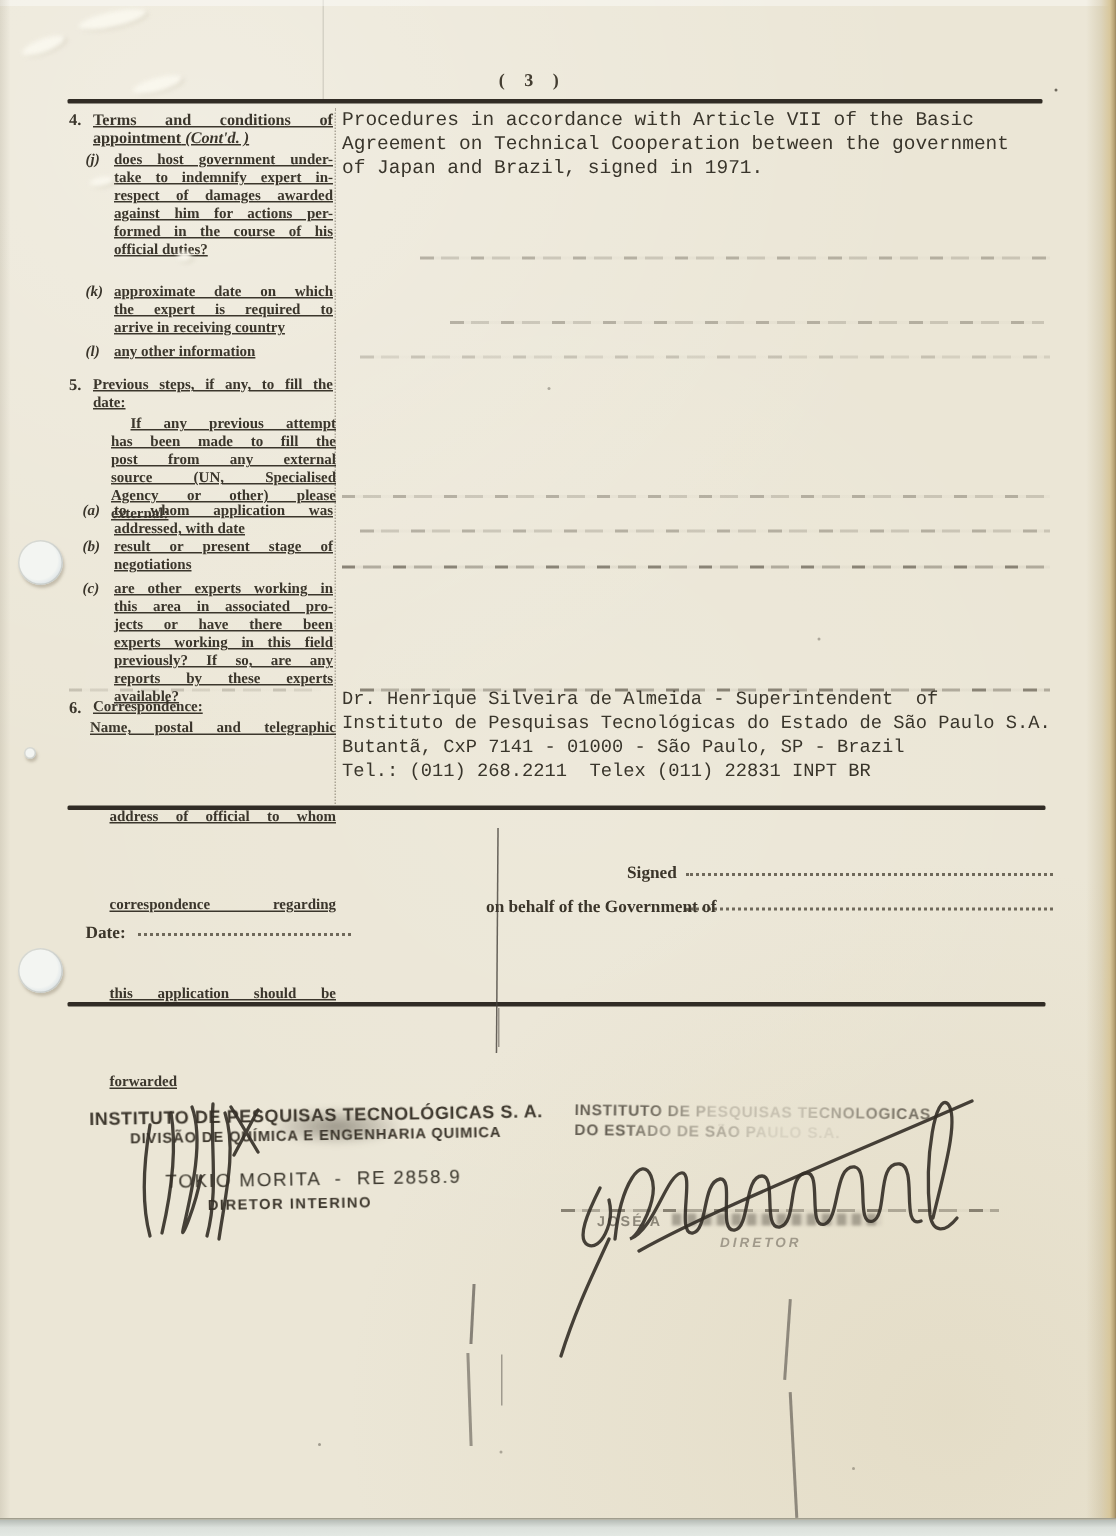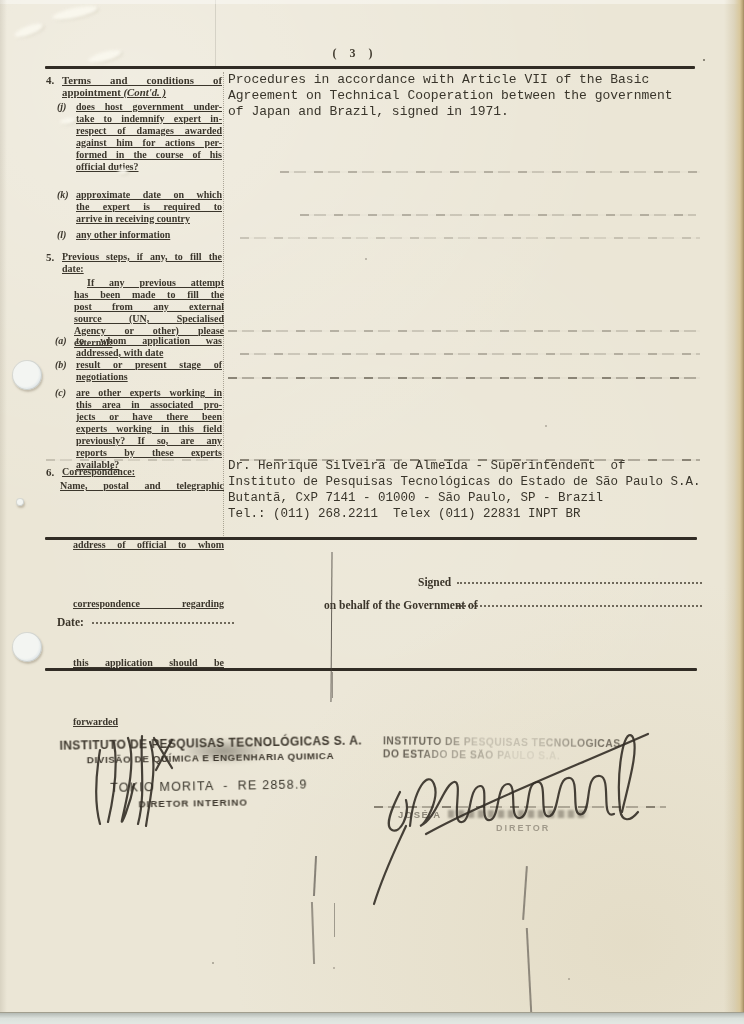--- a/index.html
+++ b/index.html
@@ -202,21 +202,21 @@
     <path d="M66 8 C74 32 66 64 62 92"></path>
     <path d="M70 4 L88 34 M88 6 L72 36"></path>
   </svg>
 
   <div class="abs stamp stamp-right">
     <div class="sr1">INSTITUTO DE PESQUISAS TECNOLOGICAS</div>
     <div class="sr2">DO ESTADO DE SÃO PAULO S.A.</div>
   </div>
   <div class="abs dash strong" style="left:374px;top:806px;width:292px;"></div>
   <div class="abs sr-sign" style="left:398px;top:809px;"><span>JOSÉ A</span><span class="smudge"></span></div>
-  <div class="abs sr-title" style="left:496px;top:823px;">DIRETOR</div>
+  <div class="abs sr-title" style="left:480px;top:823px;font-style:italic;">DIRETOR</div>
   <svg class="abs sig" style="left:366px;top:722px;" width="310" height="190" viewBox="0 0 310 190">
     <path d="M34 70 C26 86 18 104 26 108 C34 112 44 94 40 78 M44 104 C48 66 62 48 68 62 C74 76 60 102 54 104 C70 98 78 62 88 60 C98 58 84 102 96 100 C106 98 102 66 114 64 C124 63 112 100 124 98 C134 96 130 62 142 62 C152 62 142 98 154 96 C166 93 158 60 172 60 C182 60 172 98 184 94 C194 90 190 54 204 56 C214 58 204 96 216 92 C226 88 218 52 234 54 C246 56 234 98 248 92"></path>
     <path d="M256 90 C262 64 274 24 266 14 C258 6 250 48 254 88 C256 100 264 100 272 90"></path>
     <path d="M60 112 C110 84 200 48 282 12" opacity=".8"></path>
     <path d="M40 104 C30 126 18 150 8 182" stroke-width="1.8"></path>
   </svg>
 
   <div class="abs crease" style="left:331px;top:552px;width:1px;height:150px;opacity:.8;transform:rotate(.4deg);"></div>
   <div class="abs crease" style="left:332px;top:672px;width:1px;height:26px;opacity:.5;"></div>
   <div class="abs crease" style="left:314px;top:856px;width:2px;height:40px;opacity:.6;transform:rotate(3deg);"></div>

